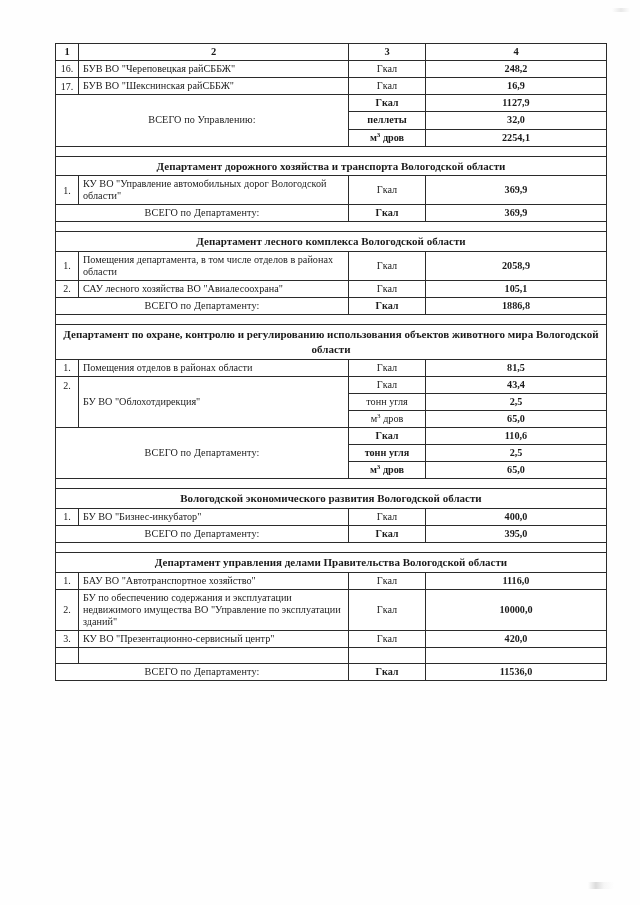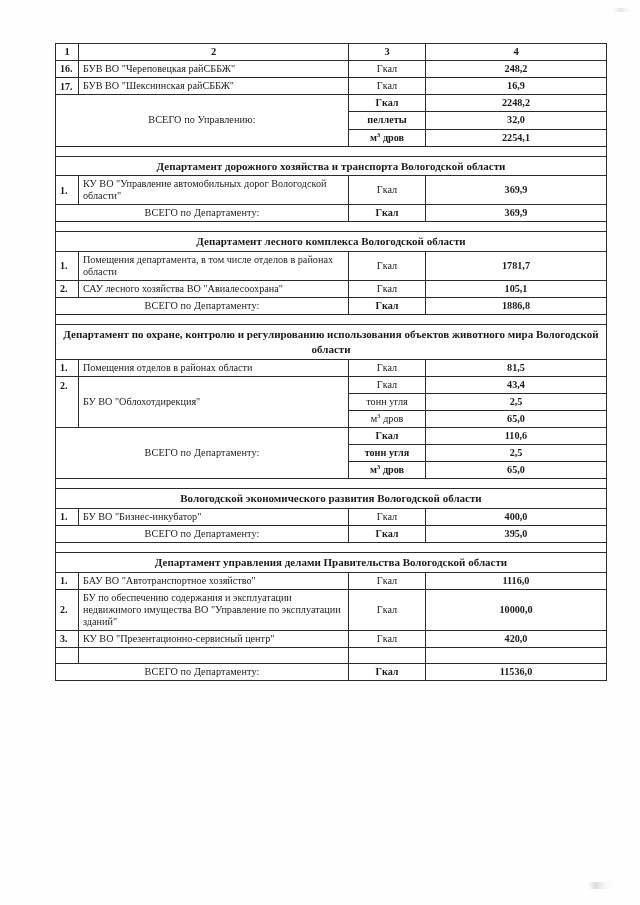--- a/index.html
+++ b/index.html
@@ -68,25 +68,24 @@
 
   .hdr td {
     text-align: center;
     font-weight: bold;
     font-size: 10.5px;
     padding: 1px 3px;
     border-bottom: 2px solid #000;
   }
 
   .num {
-    text-align: left;
+    text-align: center;
     font-size: 10px;
     padding-left: 1px;
     padding-right: 1px;
-    font-weight: bold;
   }
 
   .name {
     text-align: left;
     padding-left: 5px;
   }
 
   .unit {
     text-align: center;
     padding-left: 4px;
@@ -181,21 +180,21 @@
           </tr>
           <tr>
             <td class="num">17.</td>
             <td class="name">БУВ ВО "Шекснинская райСББЖ"</td>
             <td class="unit">Гкал</td>
             <td class="val">16,9</td>
           </tr>
           <tr>
             <td class="total-label" colspan="2" rowspan="3">ВСЕГО по Управлению:</td>
             <td class="unit bold">Гкал</td>
-            <td class="val bold">2248,2</td>
+            <td class="val bold">1127,9</td>
           </tr>
           <tr>
             <td class="unit bold">пеллеты</td>
             <td class="val bold">32,0</td>
           </tr>
           <tr>
             <td class="unit bold">м<sup>3</sup> дров</td>
             <td class="val bold">2254,1</td>
           </tr>
           <tr class="spacer">
@@ -224,21 +223,21 @@
             <td></td>
             <td class="edge-right"></td>
           </tr>
           <tr class="section-title">
             <td colspan="4">Департамент лесного комплекса Вологодской области</td>
           </tr>
           <tr>
             <td class="num">1.</td>
             <td class="name">Помещения департамента, в том числе отделов в районах области</td>
             <td class="unit">Гкал</td>
-            <td class="val">1781,7</td>
+            <td class="val">2058,9</td>
           </tr>
           <tr>
             <td class="num">2.</td>
             <td class="name">САУ лесного хозяйства ВО "Авиалесоохрана"</td>
             <td class="unit">Гкал</td>
             <td class="val">105,1</td>
           </tr>
           <tr>
             <td class="total-label" colspan="2" rowspan="1">ВСЕГО по Департаменту:</td>
             <td class="unit bold">Гкал</td>

